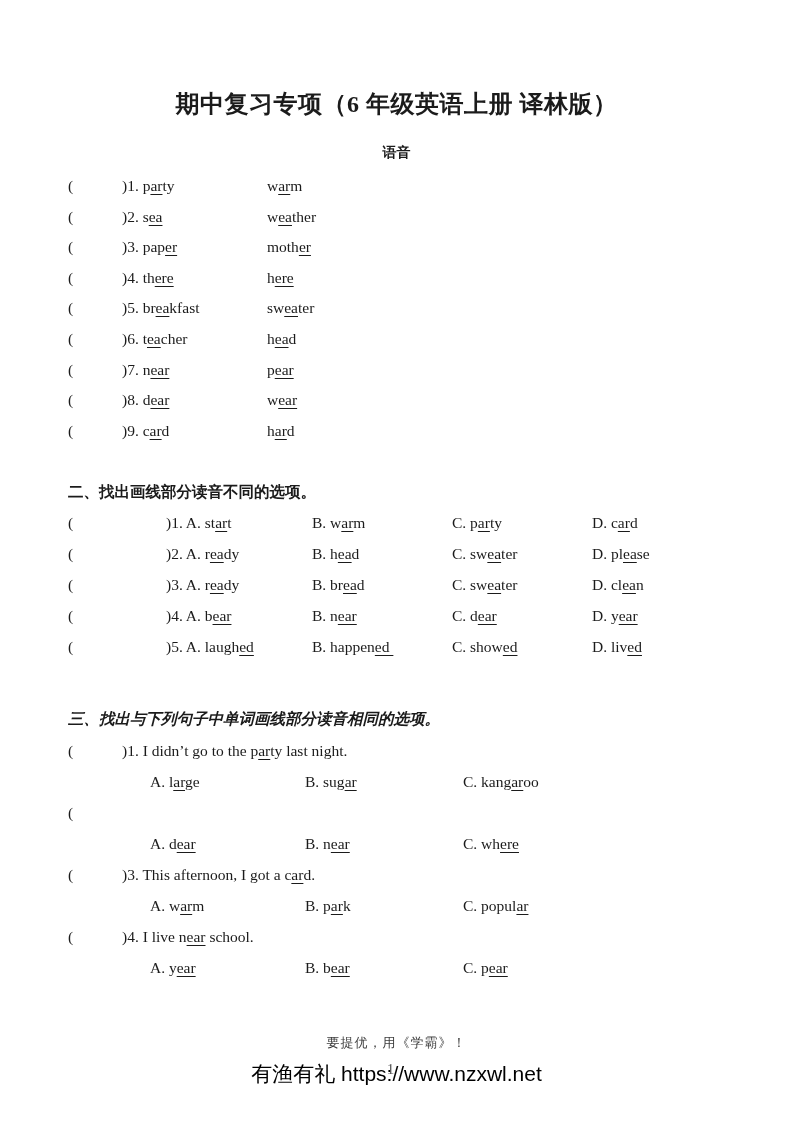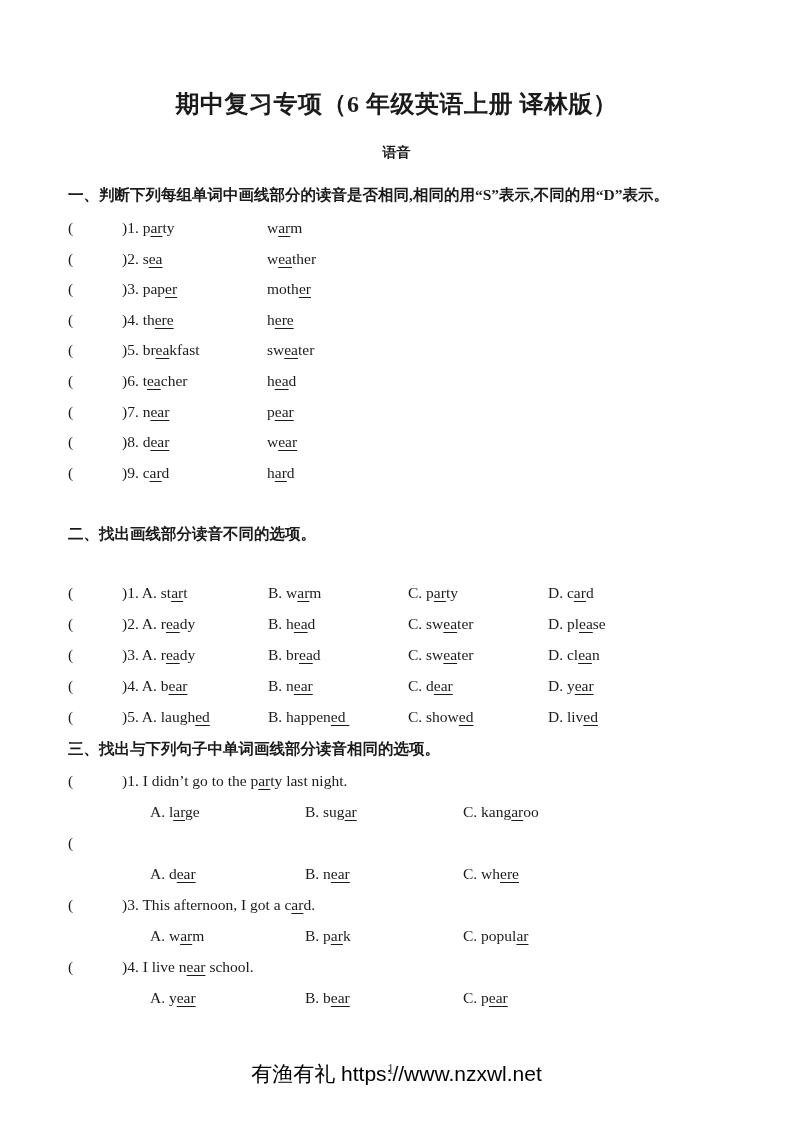--- a/index.html
+++ b/index.html
@@ -26,37 +26,37 @@
     font-weight:bold;
     text-align:center;
   }
   .heading{
     margin-left:68px;margin-right:30px;
     font-size:15.5px;line-height:20px;
     font-weight:bold;
   }
   .h1gap{margin-top:22px;}
   .h2gap{margin-top:31px;}
-  .h3gap{margin-top:30px;}
+  .h3gap{margin-top:42px;font-style:italic;}
   .rows.s1rows{margin-top:13px;}
   .rows.s2rows{margin-top:11px;}
   .s3rows{margin-top:12px;}
   .row{
     display:flex;
     align-items:baseline;
     height:30.6px;
     margin-left:68px;
     font-size:15.5px;line-height:20px;
   }
   .s2rows .row{height:30.8px;}
   .s3rows .row{height:30.9px;}
   .cp{width:54px;}
   .s1 .c1{width:145px;}
-  .s2 .ca{width:146px;}
-  .s2 .cb{width:140px;margin-top:28px;}
+  .s2 .ca{width:146px;margin-left:44px;}
+  .s2 .cb{width:140px;}
   .s2 .cc{width:140px;}
   .s3o{padding-left:82px;}
   .s3o .oa{width:155px;}
   .s3o .ob{width:158px;}
   .num{white-space:pre;}
   u{text-decoration:underline;text-underline-offset:2.5px;}
   .promo{
     position:absolute;left:0;top:1034px;width:100%;
     text-align:center;
     font-size:13px;letter-spacing:1px;
@@ -77,21 +77,20 @@
   }
 </style>
 </head>
 <body>
 
 <div class="page">
 
   <h1 class="title">期中复习专项（6 年级英语上册 译林版）</h1>
   <h2 class="subtitle">语音</h2>
 
-  <div class="heading h1gap">一、判断下列每组单词中画线部分的读音是否相同,相同的用“S”表示,不同的用“D”表示。</div>
   <div class="rows s1rows">
 
       <div class="row s1">
         <span class="cp">(</span>
         <span class="c1"><span class="num">)1.</span> <span>p<u>ar</u>ty</span></span>
         <span class="c2">w<u>ar</u>m</span>
       </div>
 
       <div class="row s1">
         <span class="cp">(</span>
@@ -222,16 +221,17 @@
         <span class="cp">(</span>
         <span class="ct"><span class="num">)4.</span> <span>I live n<u>ear</u> school.</span></span>
       </div>
       <div class="row s3o">
         <span class="oa">A. y<u>ear</u></span>
         <span class="ob">B. b<u>ear</u></span>
         <span class="oc">C. p<u>ear</u></span>
       </div>
     </div>
 
+  <div class="promo">要提优，用《学霸》！</div>
   <div class="watermark">有渔有礼 https://www.nzxwl.net</div>
   <div class="pageno">1</div>
 
 </div>
 
 </body></html>

